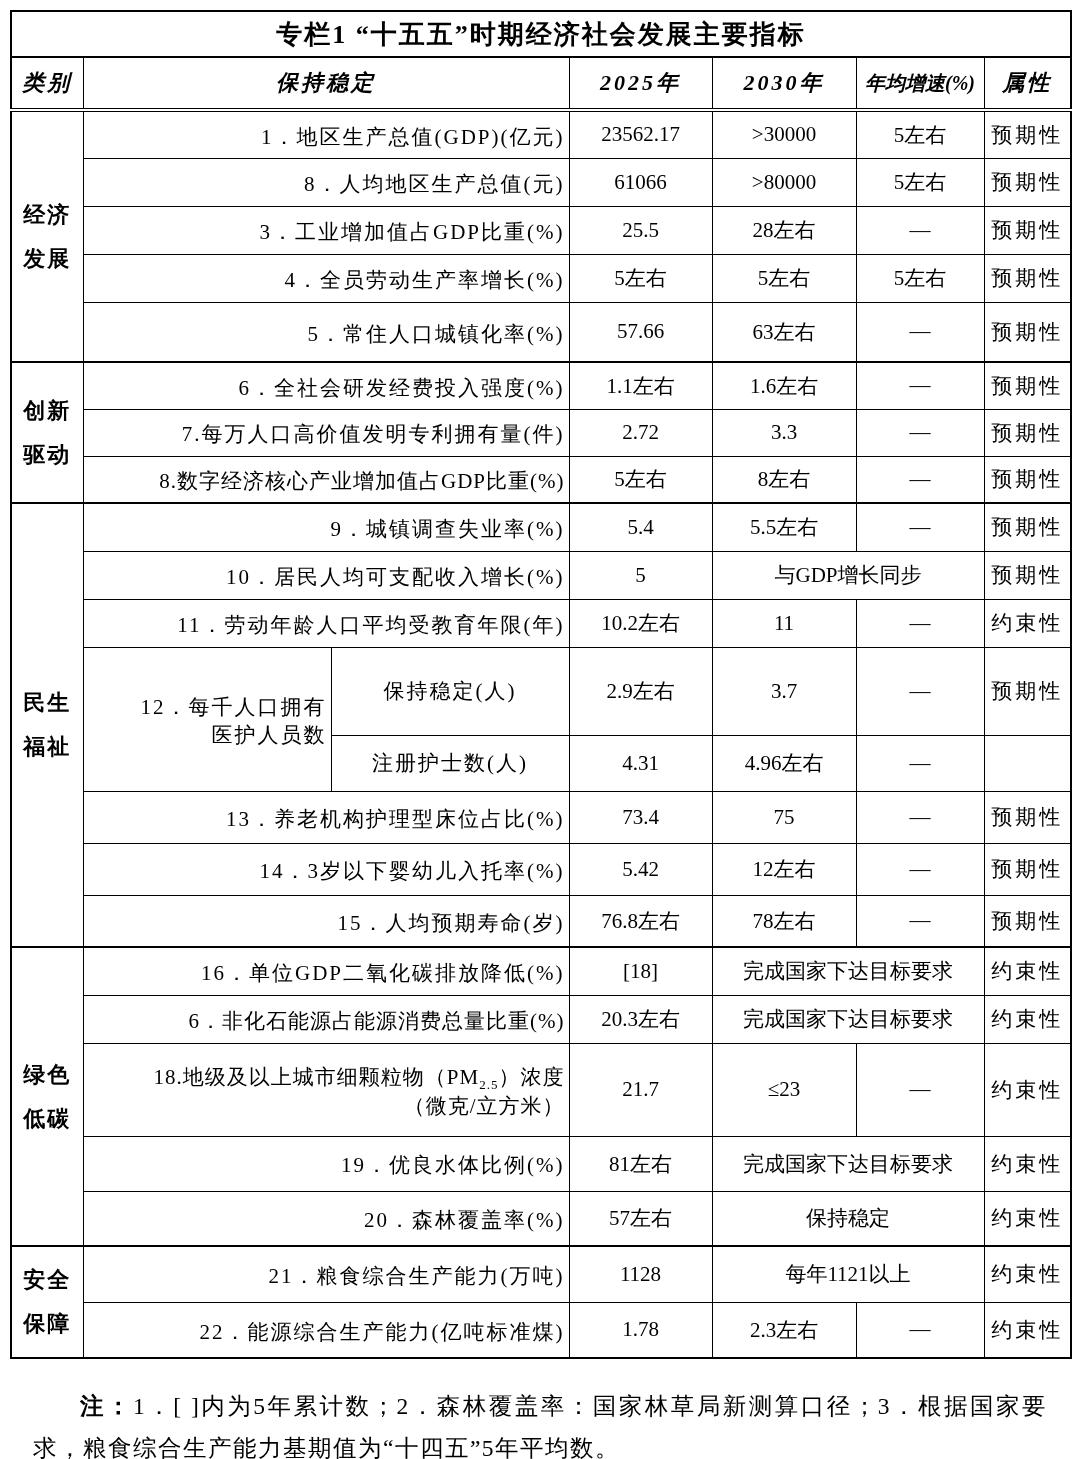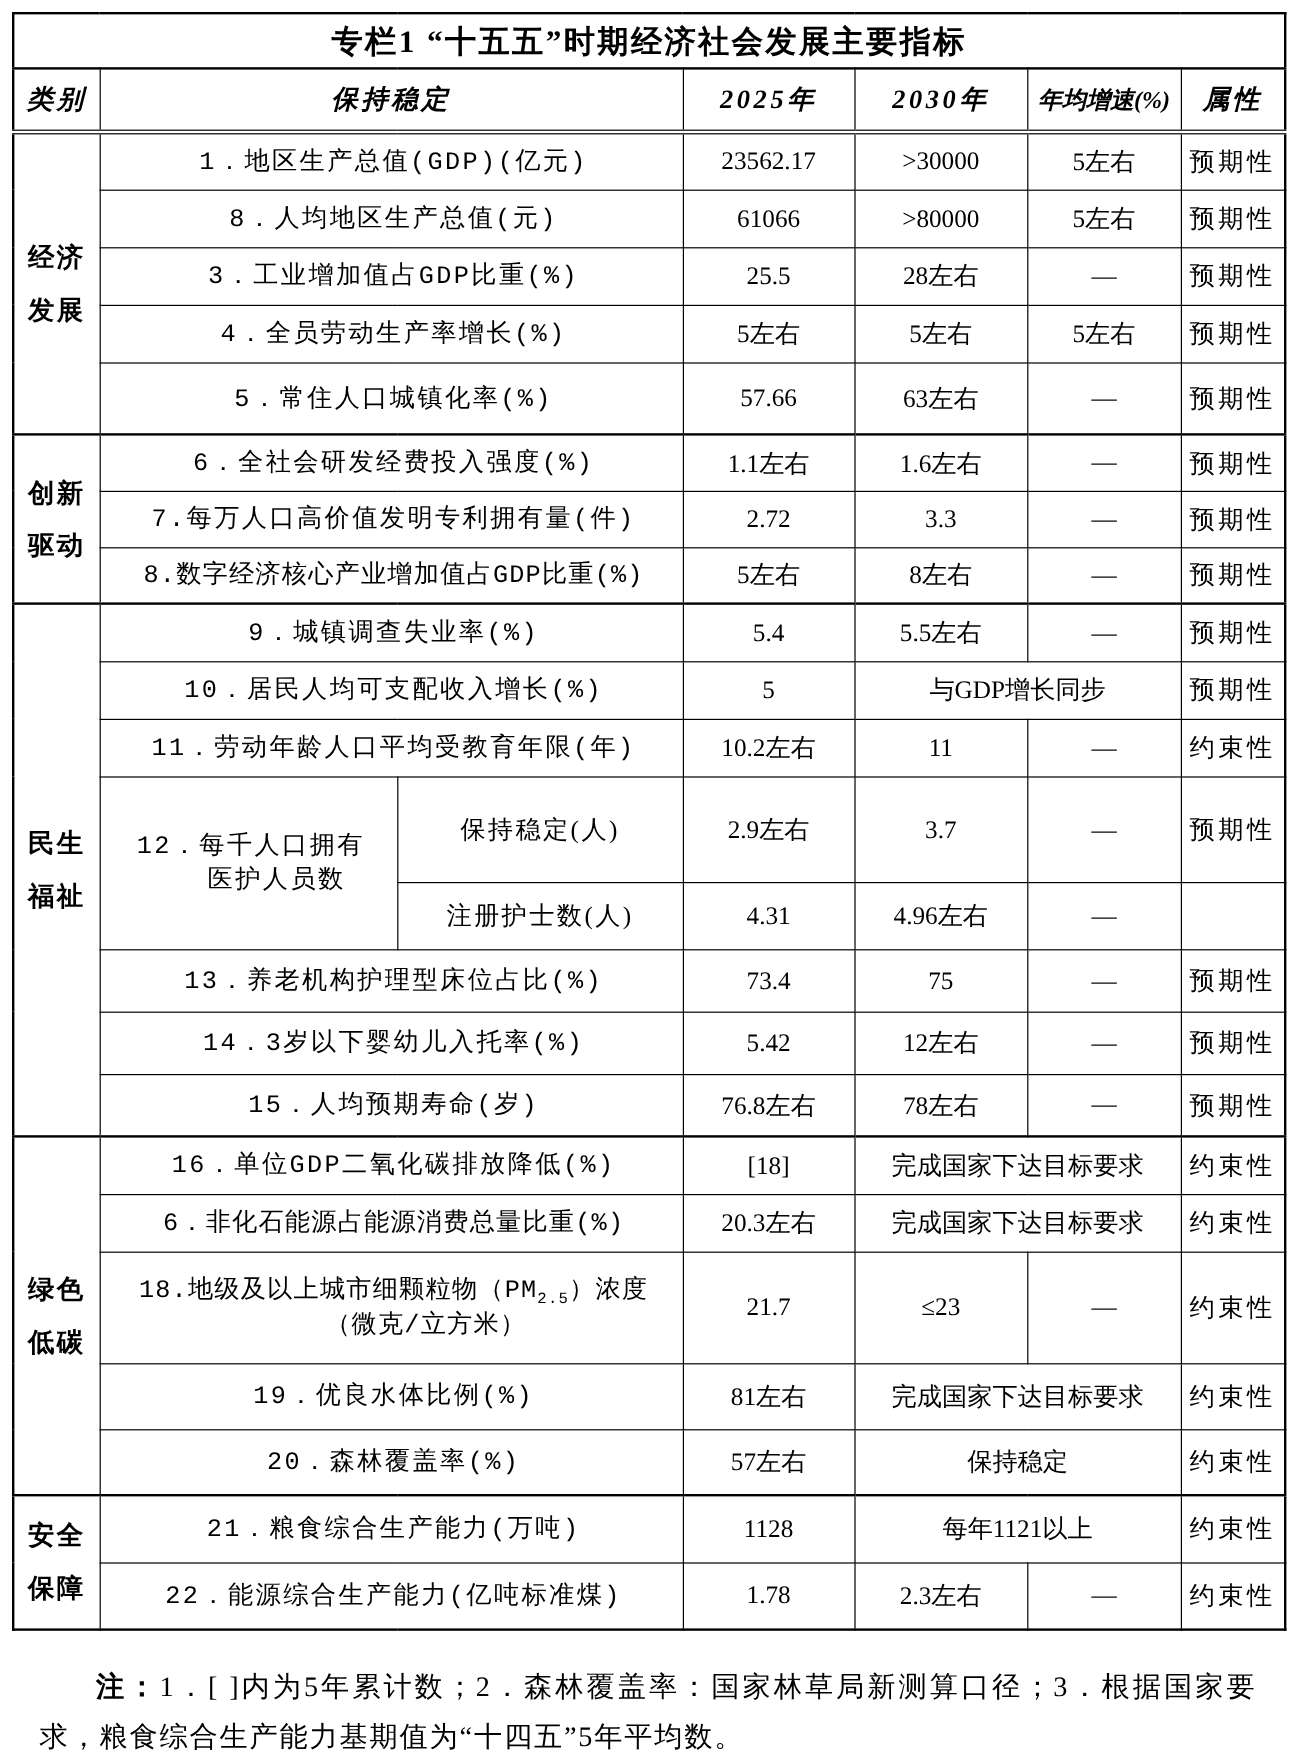--- a/index.html
+++ b/index.html
@@ -3,21 +3,21 @@
 <meta charset="utf-8">
 <style>
   html,body { margin:0; padding:0; background:#ffffff; color:#000; }
   body { font-family:"Liberation Serif","DejaVu Serif",serif; }
   .page { width:1080px; min-height:1459px; box-sizing:border-box; padding:10px 10px 20px 10px; }
   table.indicators { border-collapse:collapse; width:1060px; table-layout:fixed; border:2.5px solid #000; }
   td { border:1.5px solid #000; text-align:center; vertical-align:middle; font-size:21px; padding:0 2px; overflow:hidden; }
   td.title-cell { font-size:26px; font-weight:bold; letter-spacing:2px; height:44px; border-bottom:2px solid #000; }
   tr.head td { font-weight:bold; font-size:22px; height:50px; border-bottom:4px double #000; letter-spacing:3px;font-style:italic; }
   tr.head td.growth-head { letter-spacing:0; font-size:20px; padding:0; }
-  td.name { text-align:center; padding:6px 4px 2px 8px; letter-spacing:2px; line-height:1.35;font-family:Liberation Mono, monospace; }
+  td.name { text-align:right; padding:6px 4px 2px 8px; letter-spacing:2px; line-height:1.35; }
   td.cat { font-weight:bold; font-size:22px; letter-spacing:2px; line-height:2.0; padding:0;margin-left:11px; }
   td.attr { letter-spacing:3px; }
   tr.sec td { border-top:2.5px solid #000; }
   td.subname { letter-spacing:2px; }
   .line2 { display:block; padding-left:2.55em; }
   .line2-12 { display:block; padding-left:2.05em; }
   sub { font-size:62%; line-height:0; }
   .note { width:1014px; margin:27px auto 0; font-size:23.5px; line-height:1.78; text-indent:2em; letter-spacing:1.5px; text-align:justify; }
   .note b { letter-spacing:2px; }
 </style>

